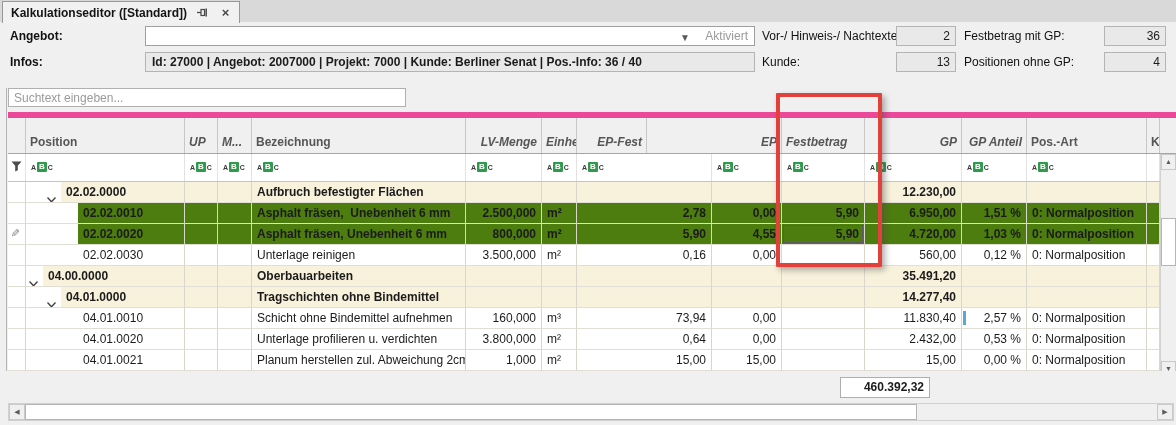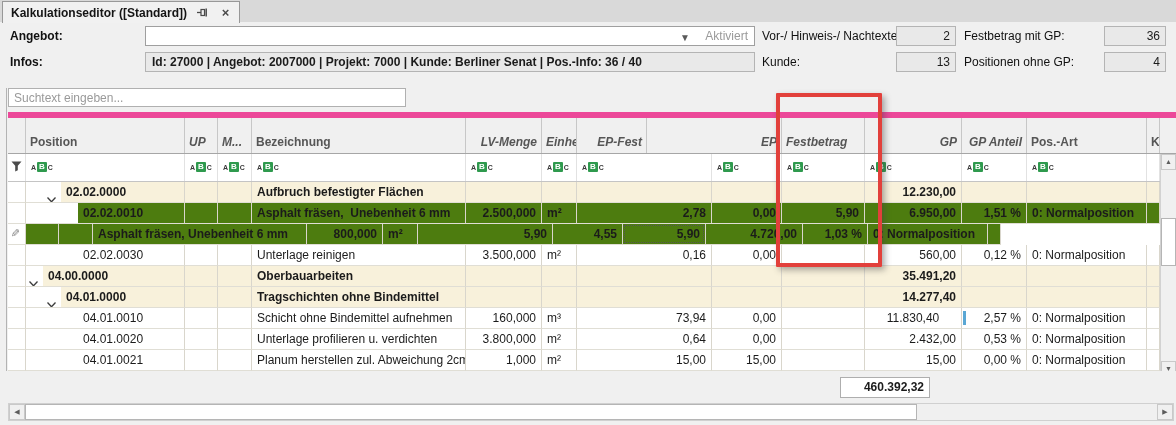--- a/index.html
+++ b/index.html
@@ -253,20 +253,21 @@
           <div class="dc a-right bg-teal" style="width: 135px;">2,78</div>
           <div class="dc a-right bg-teal" style="width: 70px;">0,00</div>
           <div class="dc a-right bg-teal" style="width: 83px;">5,90</div>
           <div class="dc a-right bg-teal" style="width: 97px;">6.950,00</div>
           <div class="dc a-right bg-teal" style="width: 65px;">1,51 %</div>
           <div class="dc a-left bg-teal" style="width: 120px;">0: Normalposition</div>
           <div class="dc a-left bg-teal" style="width: 13px;"></div>
         </div>
         <div class="row">
           <div class="dc bg-ind a-center" style="width: 18px;"><span class="pencil">✎</span></div>
+          <div class="dc poscell bg-ind" style="width: 159px;"><span class="posin bg-teal" style="margin-left:52px">02.02.0020</span></div>
           <div class="dc a-left bg-teal" style="width: 33px;"></div>
           <div class="dc a-left bg-teal" style="width: 34px;"></div>
           <div class="dc a-left bg-teal" style="width: 214px;">Asphalt fräsen, Unebenheit 6 mm</div>
           <div class="dc a-right bg-teal" style="width: 76px;">800,000</div>
           <div class="dc a-left bg-teal" style="width: 35px;">m²</div>
           <div class="dc a-right bg-teal" style="width: 135px;">5,90</div>
           <div class="dc a-right bg-teal" style="width: 70px;">4,55</div>
           <div class="dc a-right bg-teal focused" style="width: 83px;">5,90</div>
           <div class="dc a-right bg-teal" style="width: 97px;">4.720,00</div>
           <div class="dc a-right bg-teal" style="width: 65px;">1,03 %</div>
@@ -329,21 +330,21 @@
           <div class="dc bg-ind a-center" style="width: 18px;"></div>
           <div class="dc poscell bg-ind" style="width: 159px;"><span class="posin bg-white" style="margin-left:52px">04.01.0010</span></div>
           <div class="dc a-left bg-white" style="width: 33px;"></div>
           <div class="dc a-left bg-white" style="width: 34px;"></div>
           <div class="dc a-left bg-white" style="width: 214px;">Schicht ohne Bindemittel aufnehmen</div>
           <div class="dc a-right bg-white" style="width: 76px;">160,000</div>
           <div class="dc a-left bg-white" style="width: 35px;">m³</div>
           <div class="dc a-right bg-white" style="width: 135px;">73,94</div>
           <div class="dc a-right bg-white" style="width: 70px;">0,00</div>
           <div class="dc a-right bg-white" style="width: 83px;"></div>
-          <div class="dc a-right bg-white" style="width: 97px; text-align: center;">11.830,40</div>
+          <div class="dc a-right bg-white" style="width: 97px;">11.830,40</div>
           <div class="dc a-right bg-white" style="width: 65px;"><span class="gpbar"></span>2,57 %</div>
           <div class="dc a-left bg-white" style="width: 120px;">0: Normalposition</div>
           <div class="dc a-left bg-white" style="width: 13px;"></div>
         </div>
         <div class="row">
           <div class="dc bg-ind a-center" style="width: 18px;"></div>
           <div class="dc poscell bg-ind" style="width: 159px;"><span class="posin bg-white" style="margin-left:52px">04.01.0020</span></div>
           <div class="dc a-left bg-white" style="width: 33px;"></div>
           <div class="dc a-left bg-white" style="width: 34px;"></div>
           <div class="dc a-left bg-white" style="width: 214px;">Unterlage profilieren u. verdichten</div>

